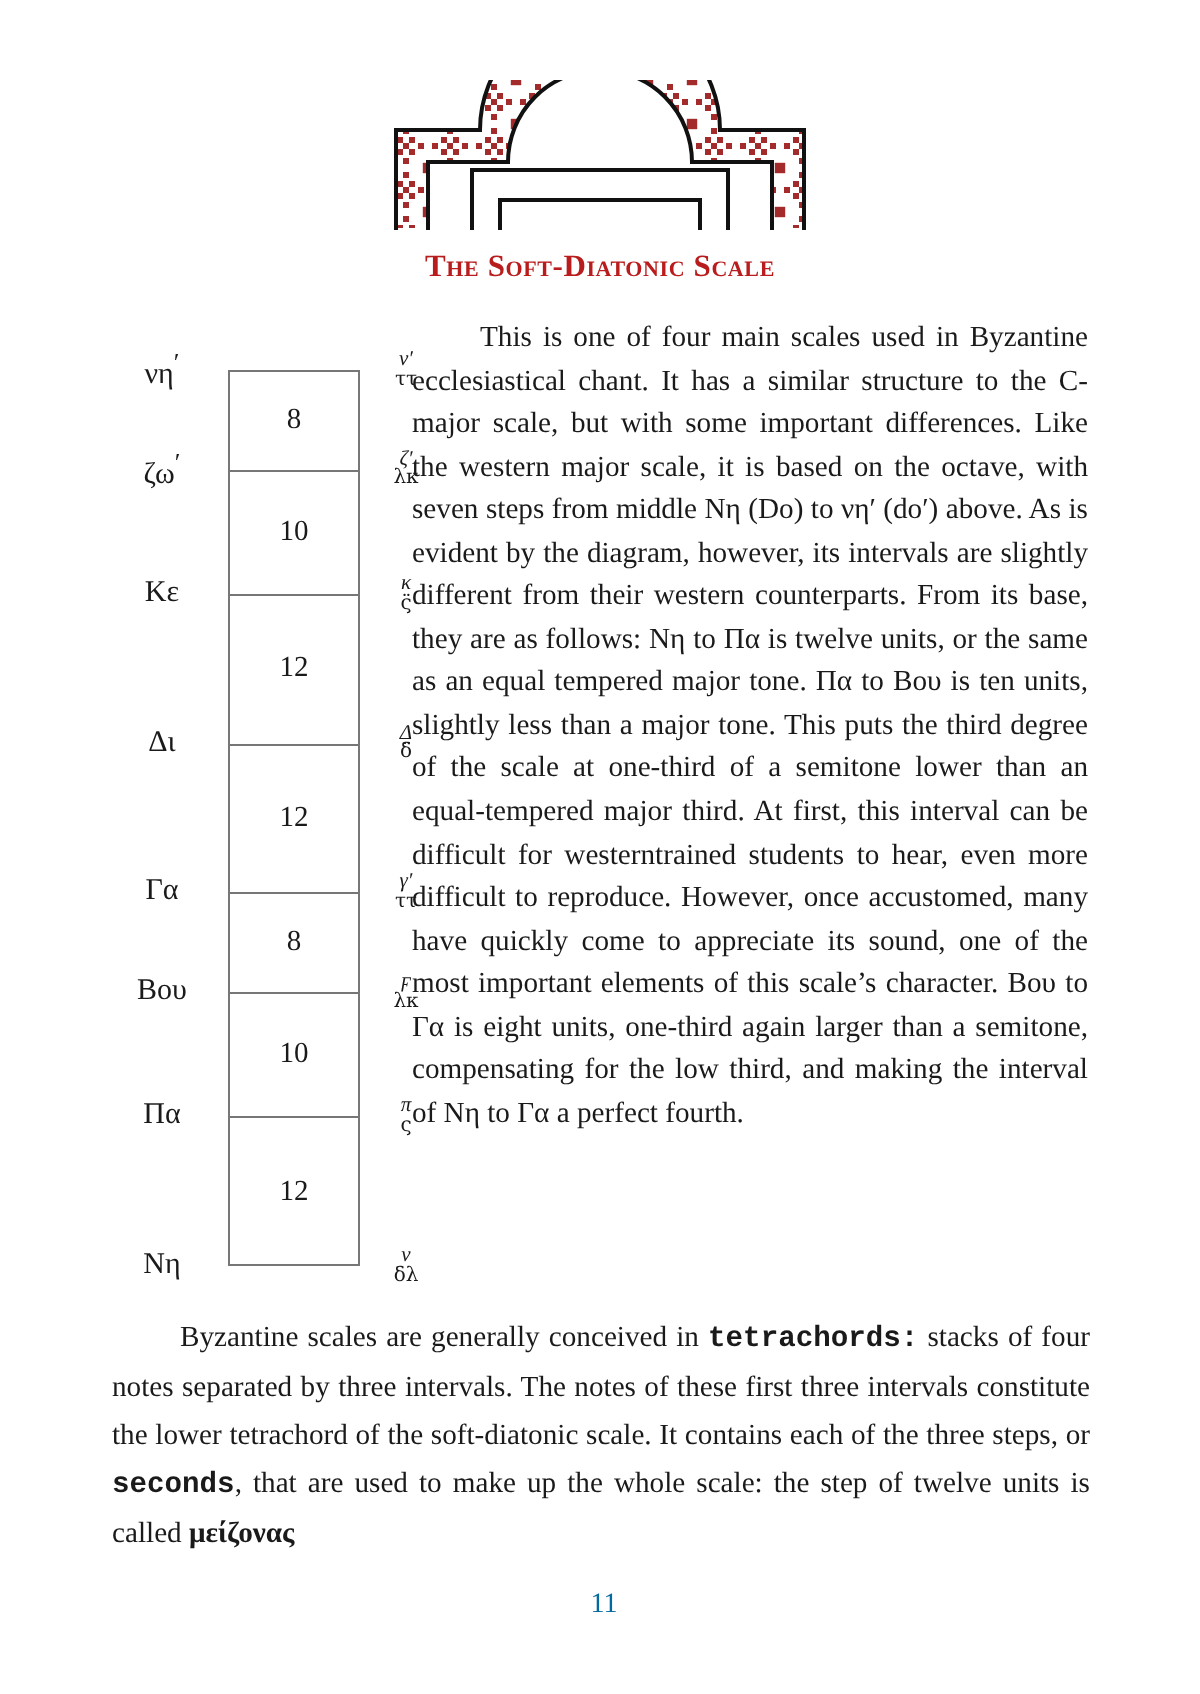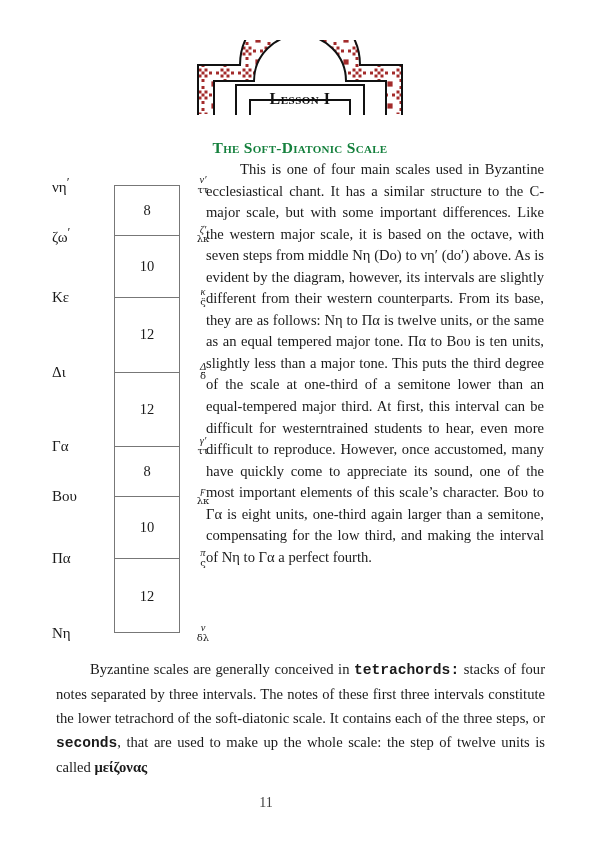--- a/index.html
+++ b/index.html
@@ -47,26 +47,26 @@
     top: 50px;
     width: 216px;
     text-align: center;
     font-size: 16px;
     font-variant: small-caps;
     letter-spacing: 0.5px;
     font-weight: 600;
     color: #111;
   }
   #lesson-subtitle {
-    margin-top: 21px;
+    margin-top: 7px;
     font-size: 15.5px;
     font-variant: small-caps;
     letter-spacing: 0.3px;
     font-weight: 600;
-    color: #15803d;
+    color: #b91c1c;
   }
 
   
   #diagram {
     position: absolute;
     left: 56px;
     top: 185px;
     width: 150px;
     height: 448px;
   }
@@ -87,21 +87,21 @@
     justify-content: center;
     font-size: 14.5px;
     color: #1a1a1a;
   }
   .scale-seg:last-child { border-bottom: none; }
 
   .note-left {
     position: absolute;
     right: 96px;
     width: 58px;
-    text-align: left;
+    text-align: center;
     font-size: 15px;
     line-height: 1;
     white-space: nowrap;
     transform: translateY(-50%);
     color: #1a1a1a;
   }
   .note-left .prime { font-size: 13px; vertical-align: 0.45em; }
 
   .martyria {
     position: absolute;
@@ -155,21 +155,22 @@
   .grk { font-weight: 700; }
 
   
   #folio {
     position: absolute;
     left: 0;
     top: 795px;
     width: 532px;
     text-align: center;
     font-size: 14px;
-    color: #404040;
+    color: #0369a1;
+    padding-left: 36px;
   }
 </style>
 </head>
 <body>
 
 <div id="page">
 
   <div id="header-block">
     <div id="ornament-wrap">
       <svg width="216" height="78" viewBox="0 0 216 78" xmlns="http://www.w3.org/2000/svg">
@@ -220,21 +221,20 @@
 
         <path fill="none" stroke="#111" stroke-width="2" d="
           M 22,75 L 22,41 L 62,41
           A 44,44 0 0 1 154,41
           L 194,41 L 194,75"></path>
 
         <path fill="none" stroke="#111" stroke-width="2" d="M 44,75 L 44,45 L 172,45 L 172,75"></path>
         <path fill="none" stroke="#111" stroke-width="2" d="M 58,75 L 58,60 L 158,60 L 158,75"></path>
       </svg>
 
-      <div id="lesson-title">Lesson I</div>
     </div>
 
     <div id="lesson-subtitle">The Soft-Diatonic Scale</div>
   </div>
 
   <div id="diagram">
     <div class="scale-box" id="scale-box" style="height: 448px;">
         <div class="scale-seg" style="height: 49.7778px;">
           <span>8</span>
         </div>

